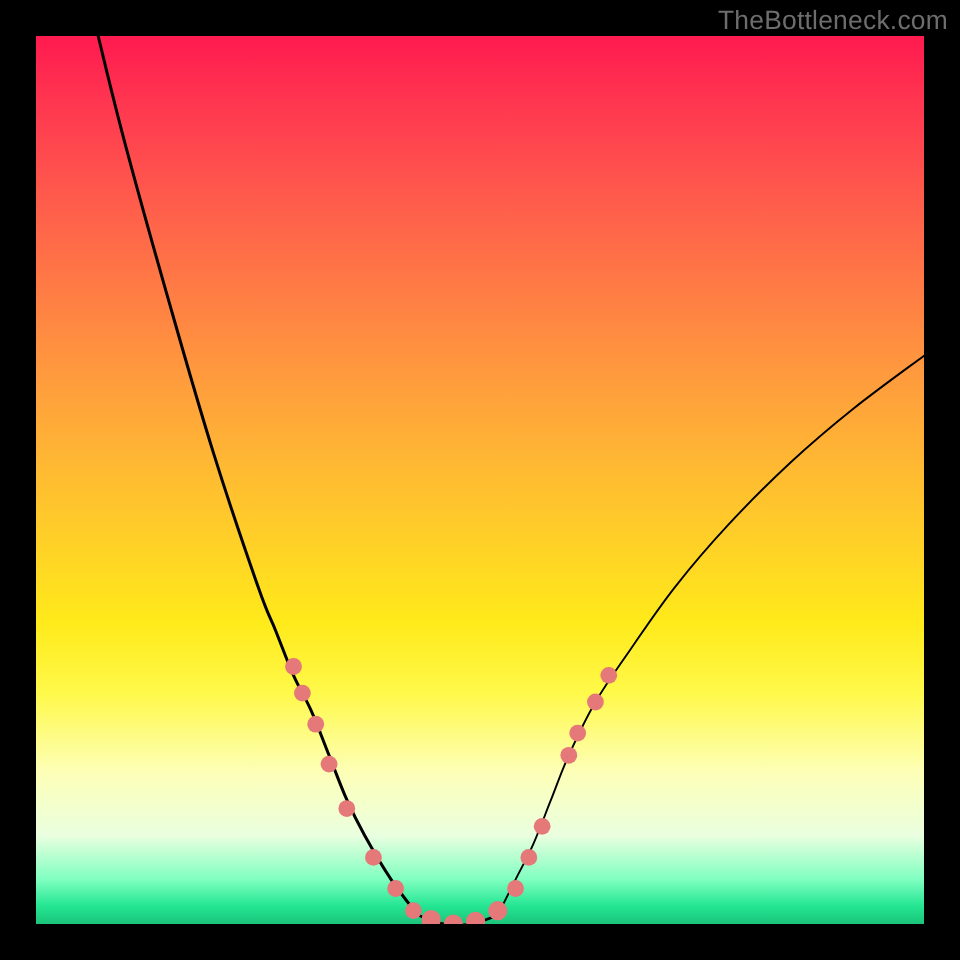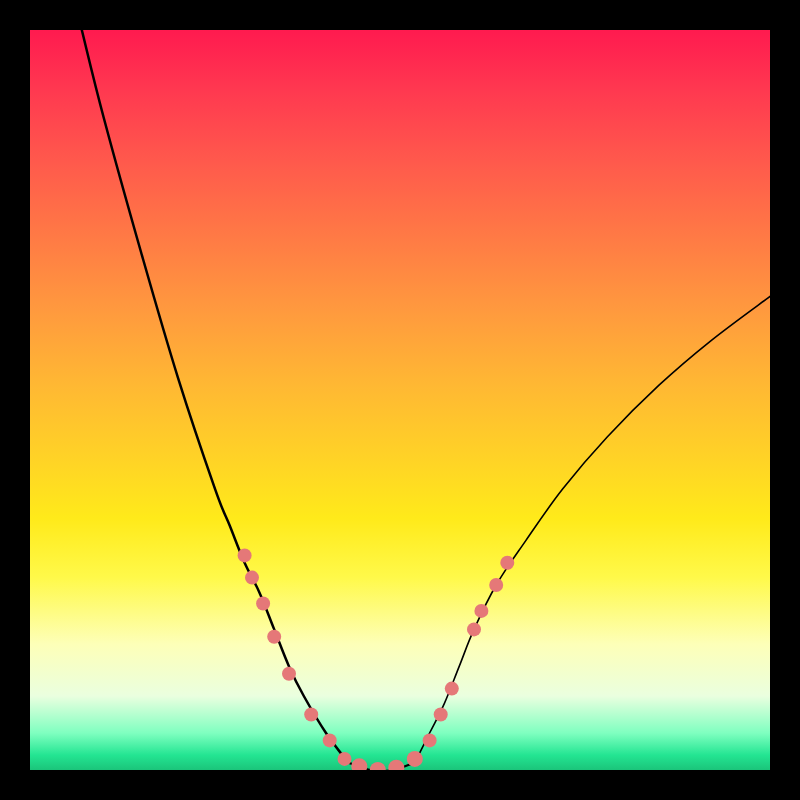--- a/index.html
+++ b/index.html
@@ -56,20 +56,21 @@
     top: 0;
     width: 740px;
     height: 740px;
   }
 </style>
 </head>
 <body>
 
 <div class="frame">
 
+  <div class="attrib">TheBottleneck.com</div>
 
   <div class="plot">
     <svg class="curves" viewBox="0 0 740 740" preserveAspectRatio="none">
       <g>
           <path d="M 51.800000000000004 0 C 55.79600000000001 15.983999999999991 63.344 48.839999999999954 74 88.79999999999995 C 84.656 128.75999999999996 97.68 175.38 111 222 C 124.32 268.62 134.68 305.17599999999993 148 347.79999999999995 C 161.32 390.424 175.676 432.16 185 458.8 C 194.324 485.44 194.472 482.47999999999996 199.8 495.79999999999995 C 205.12800000000001 509.11999999999995 209.272 520.8119999999999 214.6 532.8 C 219.928 544.788 224.072 550.4119999999999 229.4 562.4 C 234.728 574.388 238.872 586.0799999999999 244.20000000000002 599.4 C 249.52800000000002 612.72 253.672 624.4119999999999 259 636.4 C 264.328 648.388 267.14 654.012 273.8 666 C 280.46000000000004 677.988 288.008 691.012 296 703 C 303.992 714.988 314.204 727.272 318.2 732.6" fill="none" stroke="#000000" stroke-width="2.5" stroke-linecap="round"></path>
         </g>
       <g>
           <path d="M 318.2 732.6 C 322.19599999999997 733.932 332.408 738.668 340.40000000000003 740 C 348.39200000000005 741.332 354.60799999999995 741.332 362.59999999999997 740 C 370.592 738.668 380.80400000000003 733.932 384.8 732.6" fill="none" stroke="#000000" stroke-width="2.2" stroke-linecap="round"></path>
         </g>
       <g>

